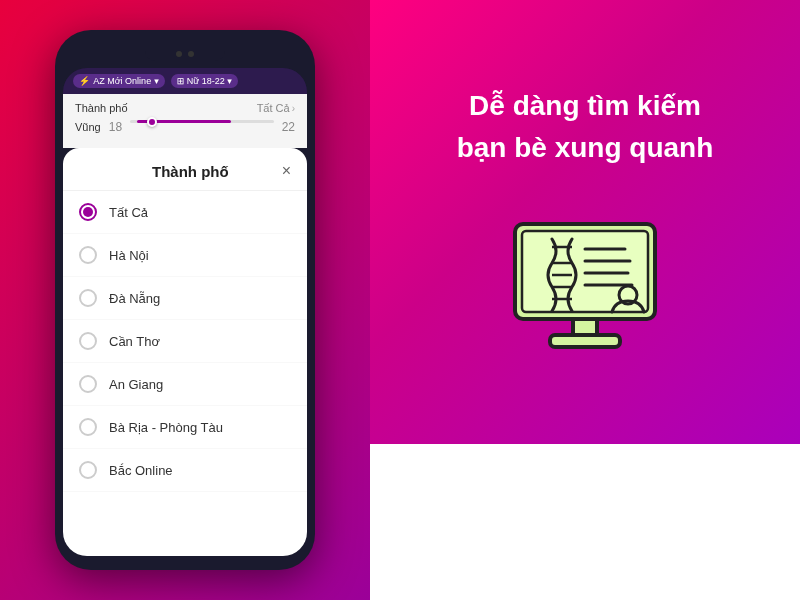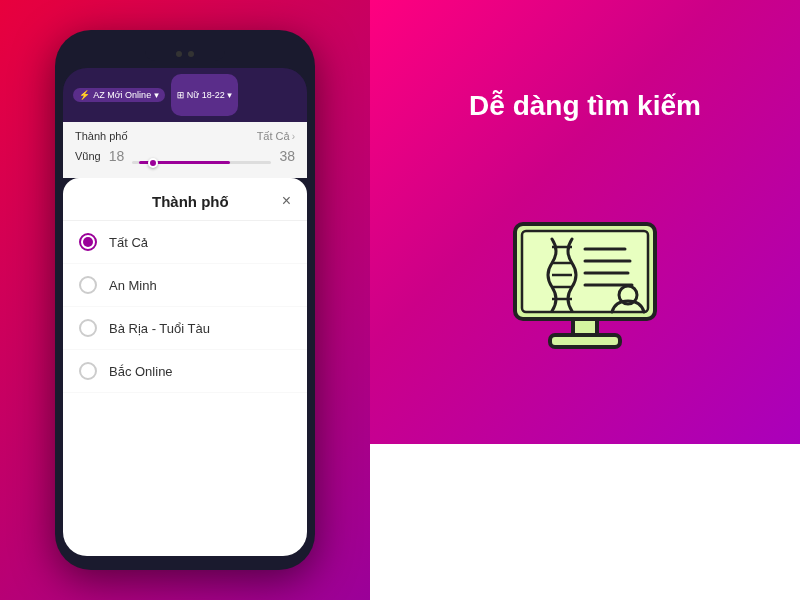--- a/index.html
+++ b/index.html
@@ -108,21 +108,21 @@
       border-radius: 10px;
       display: flex;
       align-items: center;
       gap: 3px;
     }
 
     .filter-btn {
       background: #5a2d8a;
       color: white;
       font-size: 9px;
-      padding: 16px 6px;
+      padding: 2px 6px;
       border-radius: 10px;
     }
 
     
     .filter-panel {
       background: #f5f5f5;
       padding: 8px 12px;
     }
 
     .filter-row {
@@ -141,23 +141,23 @@
       gap: 2px;
     }
 
     .filter-chevron {
       color: #aaa;
       font-size: 10px;
     }
 
     .slider-container {
       display: flex;
-      align-items: flex-end;
+      align-items: flex-start;
       gap: 8px;
-      font-size: 14px;
+      font-size: 12px;
       color: #888;
     }
 
     .slider-track {
       flex: 1;
       height: 3px;
       background: #ddd;
       border-radius: 2px;
       position: relative;
     }
@@ -301,71 +301,83 @@
           </span>
         </div>
         <div class="filter-row">
           <span>Vũng</span>
           <div class="slider-container" style="flex:1; margin-left:8px;">
             <span>18</span>
             <div class="slider-track">
               <div class="slider-fill"></div>
               <div class="slider-thumb"></div>
             </div>
-            <span>38</span>
+            <span>22</span>
           </div>
         </div>
       </div>
 
       <div class="modal-container">
         <div class="modal-header">
           <div style="width:20px;"></div>
           <div class="modal-title">Thành phố</div>
           <div class="modal-close">×</div>
         </div>
         <div class="modal-list">
 
           <div class="modal-item">
             <div class="radio-circle selected">
               <div class="radio-inner"></div>
             </div>
             <span class="item-label">Tất Cả</span>
           </div>
 
-
-
-
-
-
-          <div class="modal-item">
-            <div class="radio-circle"></div>
-            <span class="item-label">An Minh</span>
-          </div>
-
-          <div class="modal-item">
-            <div class="radio-circle"></div>
-            <span class="item-label">Bà Rịa - Tuổi Tàu</span>
+          <div class="modal-item">
+            <div class="radio-circle"></div>
+            <span class="item-label">Hà Nội</span>
+          </div>
+
+
+
+          <div class="modal-item">
+            <div class="radio-circle"></div>
+            <span class="item-label">Đà Nẵng</span>
+          </div>
+
+          <div class="modal-item">
+            <div class="radio-circle"></div>
+            <span class="item-label">Cần Thơ</span>
+          </div>
+
+          <div class="modal-item">
+            <div class="radio-circle"></div>
+            <span class="item-label">An Giang</span>
+          </div>
+
+          <div class="modal-item">
+            <div class="radio-circle"></div>
+            <span class="item-label">Bà Rịa - Phòng Tàu</span>
           </div>
 
           <div class="modal-item">
             <div class="radio-circle"></div>
             <span class="item-label">Bắc Online</span>
           </div>
 
         </div>
       </div>
 
     </div>
   </div>
 </div>
 
 <div class="right-section">
   <div class="right-text">
     <span>Dễ dàng tìm kiếm</span><br>
-    <br>
+    <span>bạn bè xung quanh</span><br>
   </div>
 
   <div class="monitor-icon">
     <svg width="170" height="140" viewBox="0 0 170 140">
 
       <rect x="15" y="5" width="140" height="95" rx="8" ry="8" fill="#d4f5a0" stroke="#222" stroke-width="4"></rect>
 
       <rect x="22" y="12" width="126" height="81" rx="4" ry="4" fill="#e8ffc0" stroke="#222" stroke-width="2.5"></rect>
 
       <rect x="73" y="100" width="24" height="18" rx="2" fill="#d4f5a0" stroke="#222" stroke-width="4"></rect>

